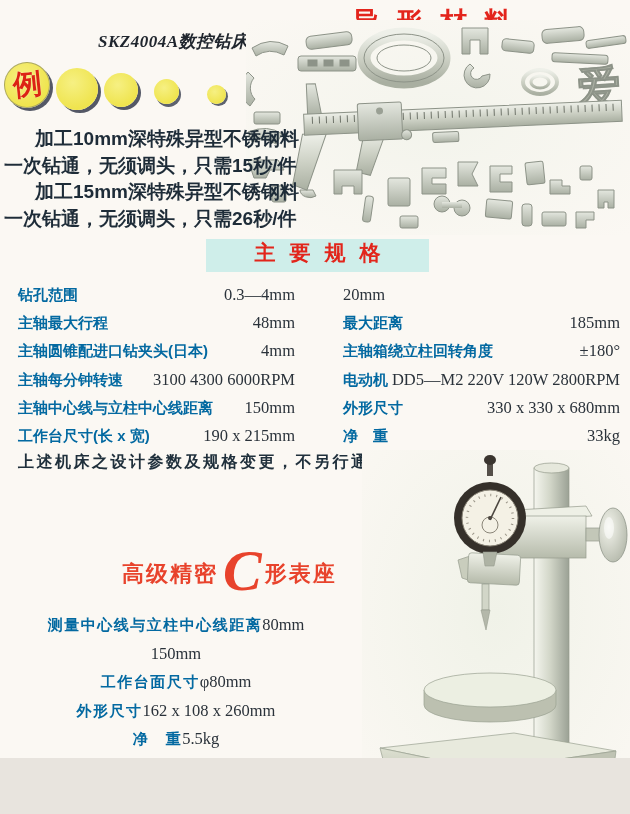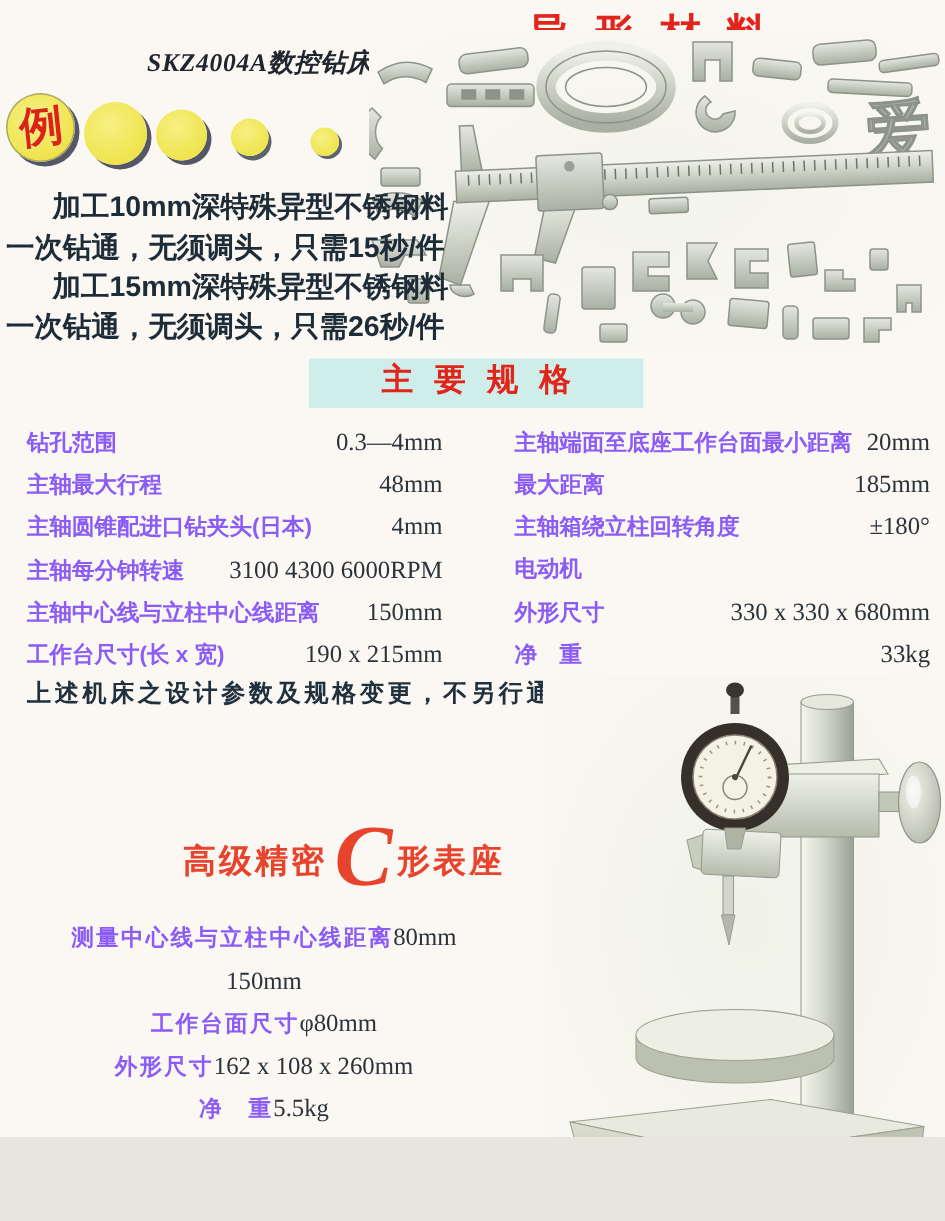--- a/index.html
+++ b/index.html
@@ -32,21 +32,21 @@
   
   .spec-band{position:absolute;left:206px;top:239px;width:223px;height:33px;background:#cfeeea;
     display:flex;align-items:flex-start;justify-content:center;}
   .spec-band span{font-size:21px;font-weight:700;color:#e2251b;letter-spacing:14px;text-indent:14px;}
 
   
   .spec-col{position:absolute;display:flex;flex-direction:column;}
   .spec-left{left:18px;top:285px;width:277px;}
   .spec-right{left:343px;top:285px;width:277px;}
   .spec-row{display:flex;justify-content:space-between;align-items:baseline;height:28.2px;}
-  .spec-label{font-size:15px;font-weight:700;color:#8b5cf6;white-space:nowrap;}
+  .spec-label{font-size:15px;font-weight:700;color:#0369a1;white-space:nowrap;}
   .spec-value{font-family:"Liberation Serif",serif;font-size:16.5px;color:#2a323a;white-space:nowrap;}
 
   .note-line{position:absolute;left:18px;top:452px;font-size:16px;font-weight:700;color:#20303c;
     letter-spacing:2.5px;white-space:nowrap;}
 
   
   .title2{position:absolute;left:122px;top:551px;display:flex;align-items:center;color:#e8432c;white-space:nowrap;}
   .title2 .t2a,.title2 .t2b{font-size:22px;font-weight:700;letter-spacing:2px;font-family:Liberation Mono, monospace;}
   .title2 .t2c{font-family:"Liberation Serif",serif;font-style:italic;font-weight:700;
     font-size:58px;line-height:40px;margin:0 3px 6px 5px;}
@@ -191,33 +191,33 @@
       <span class="spec-value">150mm</span>
     </div>
     <div class="spec-row">
       <span class="spec-label">工作台尺寸(长 x 宽)</span>
       <span class="spec-value">190 x 215mm</span>
     </div>
   </div>
 
   <div class="spec-col spec-right">
     <div class="spec-row">
-      <span class="spec-label">主轴端面至底座工作台面最小距离</span>
       <span class="spec-value">20mm</span>
     </div>
     <div class="spec-row">
       <span class="spec-label">最大距离</span>
       <span class="spec-value">185mm</span>
     </div>
     <div class="spec-row">
       <span class="spec-label">主轴箱绕立柱回转角度</span>
       <span class="spec-value">±180°</span>
     </div>
     <div class="spec-row">
       <span class="spec-label">电动机</span>
+      <span class="spec-value">DD5—M2 220V 120W 2800RPM</span>
     </div>
     <div class="spec-row">
       <span class="spec-label">外形尺寸</span>
       <span class="spec-value">330 x 330 x 680mm</span>
     </div>
     <div class="spec-row">
       <span class="spec-label">净　重</span>
       <span class="spec-value">33kg</span>
     </div>
   </div>

